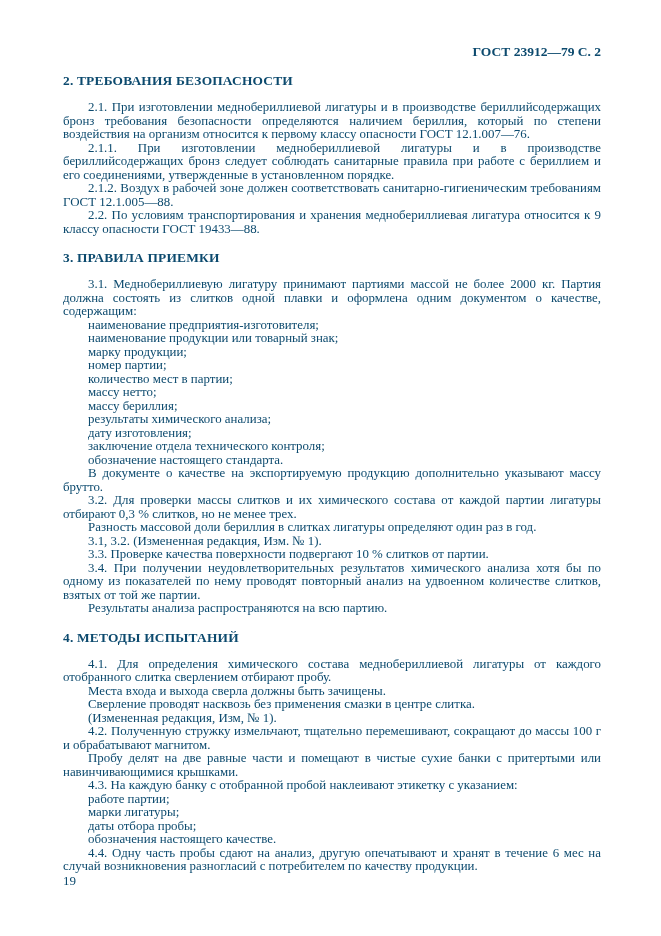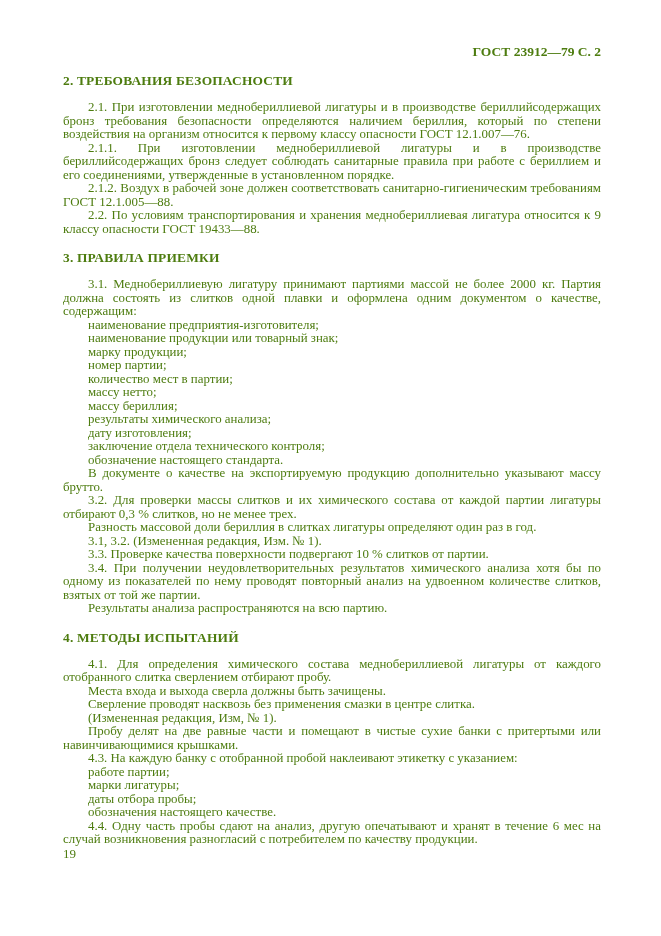--- a/index.html
+++ b/index.html
@@ -6,21 +6,21 @@
     margin: 0;
     padding: 0;
     background: #ffffff;
   }
   .page {
     position: relative;
     width: 661px;
     height: 936px;
     box-sizing: border-box;
     background: #ffffff;
-    color: #4d7c0f;
+    color: #0c4a6e;
     font-family: "Liberation Serif", "DejaVu Serif", serif;
     padding: 45px 60px 16px 63px;
     overflow: hidden;
   }
   .page-header {
     text-align: right;
     font-weight: bold;
     font-size: 13.5px;
     line-height: 14px;
     margin: 0 0 2px 0;
@@ -85,20 +85,21 @@
         <p class="para"><span>3.3. Проверке качества поверхности подвергают 10 % слитков от партии.</span></p>
         <p class="para"><span>3.4. При получении неудовлетворительных результатов химического анализа хотя бы по одному из показателей по нему проводят повторный анализ на удвоенном количестве слитков, взятых от той же партии.</span></p>
         <p class="para"><span>Результаты анализа распространяются на всю партию.</span></p>
       </section>
       <section>
         <h2 class="section-title">4. МЕТОДЫ ИСПЫТАНИЙ</h2>
         <p class="para"><span>4.1. Для определения химического состава меднобериллиевой лигатуры от каждого отобранного слитка сверлением отбирают пробу.</span></p>
         <p class="para"><span>Места входа и выхода сверла должны быть зачищены.</span></p>
         <p class="para"><span>Сверление проводят насквозь без применения смазки в центре слитка.</span></p>
         <p class="para"><span class="bold">(Измененная редакция, Изм, № 1).</span></p>
+        <p class="para"><span>4.2. Полученную стружку измельчают, тщательно перемешивают, сокращают до массы 100 г и обрабатывают магнитом.</span></p>
         <p class="para"><span>Пробу делят на две равные части и помещают в чистые сухие банки с притертыми или навинчивающимися крышками.</span></p>
         <p class="para"><span>4.3. На каждую банку с отобранной пробой наклеивают этикетку с указанием:</span></p>
         <p class="para"><span>работе партии;</span></p>
         <p class="para"><span>марки лигатуры;</span></p>
         <p class="para"><span>даты отбора пробы;</span></p>
         <p class="para"><span>обозначения настоящего качестве.</span></p>
         <p class="para"><span>4.4. Одну часть пробы сдают на анализ, другую опечатывают и хранят в течение 6 мес на случай возникновения разногласий с потребителем по качеству продукции.</span></p>
       </section>
     </main>
 

